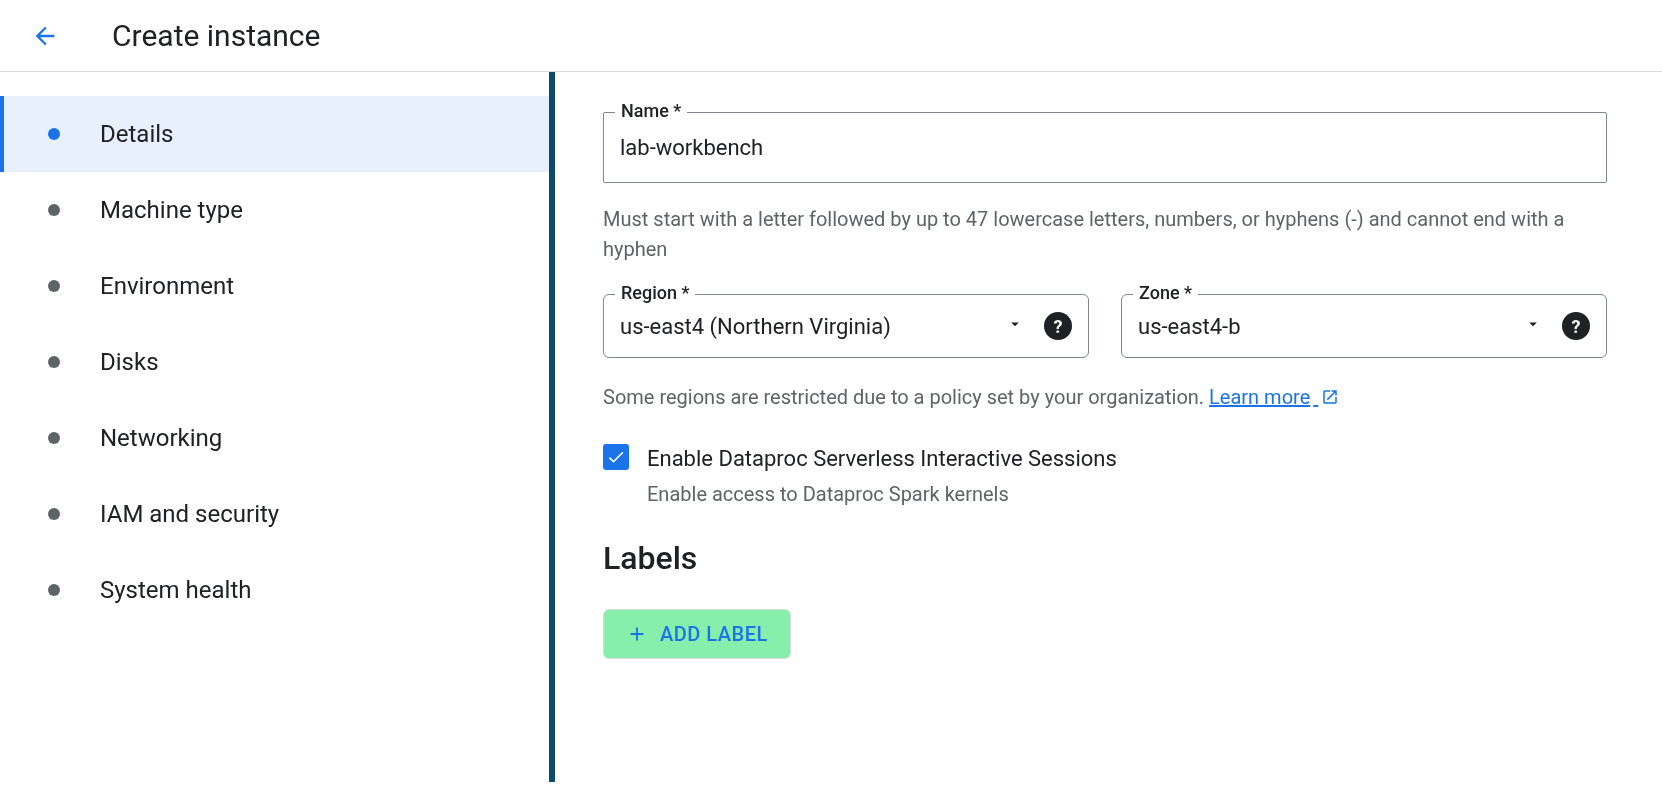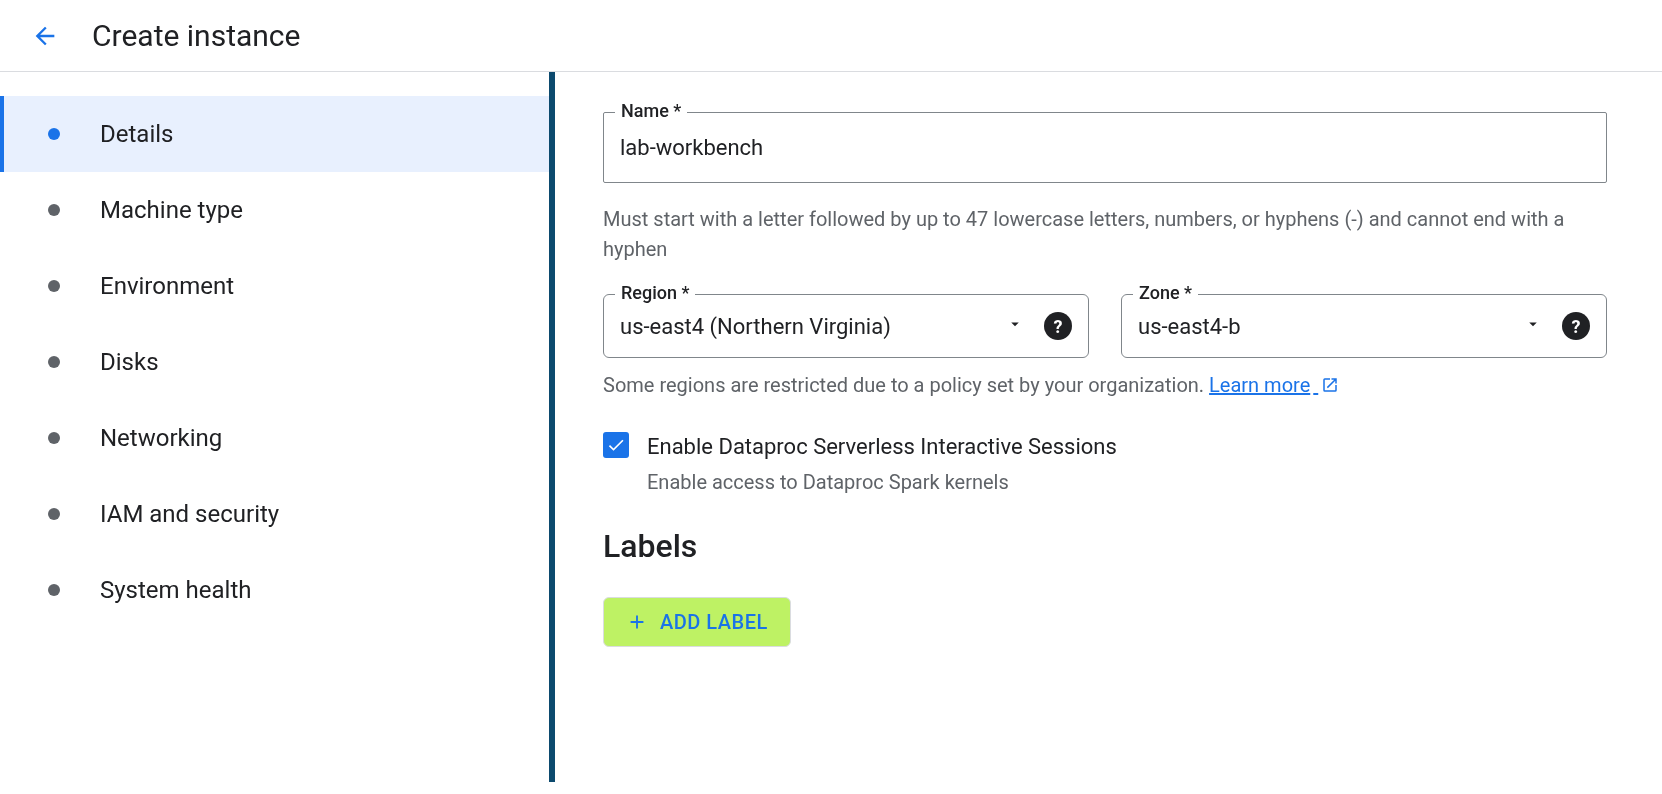--- a/index.html
+++ b/index.html
@@ -7,21 +7,21 @@
       font-family: 'Google Sans', Roboto, Arial, sans-serif;
       font-size: 16px;
       color: #202124;
       background: #fff;
     }
     .header {
       display: flex;
       align-items: center;
       padding: 18px 30px;
       border-bottom: 1px solid #dadce0;
-      gap: 32px;
+      gap: 52px;
     }
     .back-arrow {
       cursor: pointer;
       display: flex;
       align-items: center;
       justify-content: center;
       width: 30px;
       height: 30px;
     }
     .page-title {
@@ -105,21 +105,21 @@
       color: #5f6368;
       margin-top: 21px;
       margin-bottom: 30px;
       line-height: 1.5;
     }
     .row-2 {
       display: flex;
       gap: 32px;
       margin-bottom: 10px;
     }
-    .row-2 > .field-group { flex: 1; margin-bottom: 0; }
+    .row-2 > .field-group { flex: 1; margin-bottom: 12px; }
     .select-wrapper {
       position: relative;
       display: flex;
       align-items: center;
       border: 1px solid #80868b;
       border-radius: 6px;
       padding: 18px 16px;
       height: 64px;
     }
     .select-value {
@@ -194,21 +194,21 @@
       margin-top: 20px;
       margin-bottom: 32px;
     }
     .add-button {
       display: inline-flex;
       align-items: center;
       gap: 12px;
       border: 1px solid #dadce0;
       border-radius: 6px;
       padding: 12px 22px;
-      background: #bef264;
+      background: #86efac;
       color: #1a73e8;
       font-size: 20px;
       font-weight: 500;
       cursor: pointer;
       letter-spacing: 0.5px;
       font-family: inherit;
     }
   </style>
 </head>
 <body>

